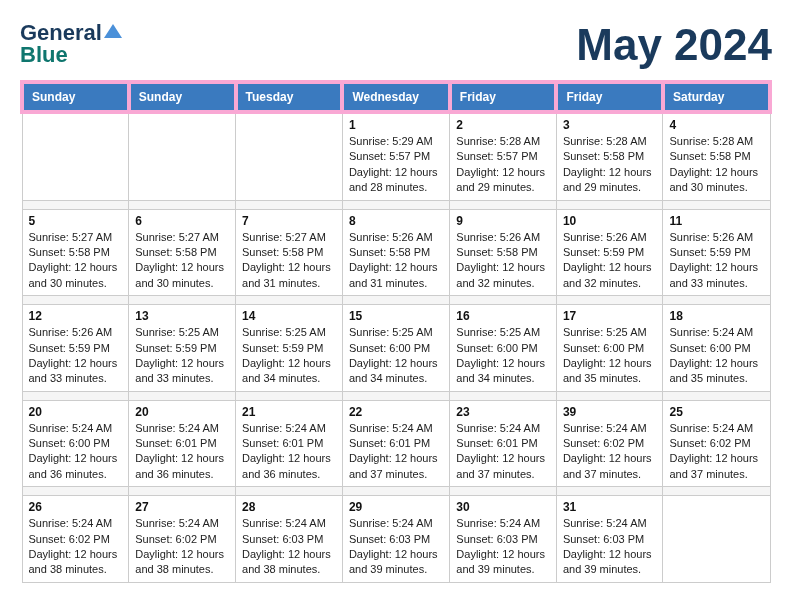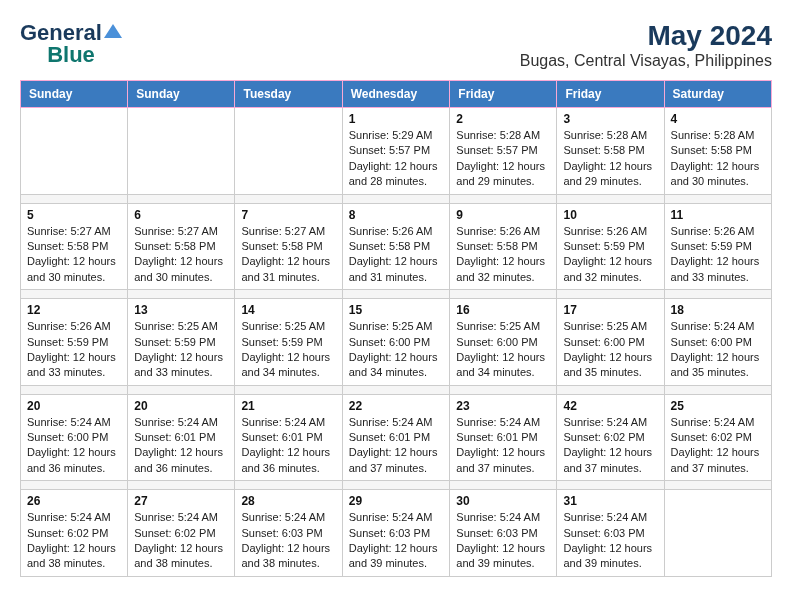--- a/index.html
+++ b/index.html
@@ -12,51 +12,52 @@
     }
     .header {
       display: flex;
       justify-content: space-between;
       align-items: flex-start;
       margin-bottom: 10px;
     }
     .logo {
       display: flex;
       flex-direction: column;
-      align-items: center;
+      align-items: flex-start;
     }
     .logo-icon {
       display: inline-flex;
       align-items: center;
     }
     .title-section {
       text-align: right;
     }
     .month-year {
-      font-size: 28px;
+      font-size: 44px;
       font-weight: bold;
       color: #1a3a5c;
+      text-align: center;
     }
     .location {
       font-size: 16px;
       color: #333;
     }
     .calendar {
       width: 100%;
       border-collapse: collapse;
       font-size: 11px;
     }
     .calendar th {
       background-color: #3a7abf;
       color: #fff;
       text-align: left;
       padding: 6px 8px;
       font-size: 12px;
       font-weight: bold;
-      border: 1px solid #f9a8d4;
+      border: 4px solid #f9a8d4;
     }
     .calendar td {
       border: 1px solid #ccc;
       vertical-align: top;
       padding: 4px 6px;
       width: 108px;
       min-height: 80px;
       background: #fff;
     }
     .calendar tr:nth-child(even) td {
@@ -87,21 +88,20 @@
     <div class="logo-icon">
       <span style="font-size:22px;font-weight:bold;color:#1a3a5c;">General</span>
       <svg width="18" height="18" viewBox="0 0 18 18" style="margin-left:2px;margin-top:-4px;">
         <polygon points="9,2 18,16 0,16" fill="#4a90d9"></polygon>
       </svg>
     </div>
     <span style="font-size:22px;font-weight:bold;color:#0f766e;margin-top:-4px;">Blue</span>
   </div>
   <div class="title-section">
     <div class="month-year">May 2024</div>
-    <div class="location">Bugas, Central Visayas, Philippines</div>
   </div>
 </div>
 
 <table class="calendar">
   <thead>
     <tr>
       <th>Sunday</th>
       <th>Sunday</th>
       <th>Tuesday</th>
       <th>Wednesday</th>
@@ -234,21 +234,21 @@
         </td>
         <td>
           <div class="day-num">22</div>
           <div class="day-info">Sunrise: 5:24 AM<br>Sunset: 6:01 PM<br>Daylight: 12 hours<br>and 37 minutes.</div>
         </td>
         <td>
           <div class="day-num">23</div>
           <div class="day-info">Sunrise: 5:24 AM<br>Sunset: 6:01 PM<br>Daylight: 12 hours<br>and 37 minutes.</div>
         </td>
         <td>
-          <div class="day-num">42</div>
+          <div class="day-num">39</div>
           <div class="day-info">Sunrise: 5:24 AM<br>Sunset: 6:02 PM<br>Daylight: 12 hours<br>and 37 minutes.</div>
         </td>
         <td>
           <div class="day-num">25</div>
           <div class="day-info">Sunrise: 5:24 AM<br>Sunset: 6:02 PM<br>Daylight: 12 hours<br>and 37 minutes.</div>
         </td>
       </tr>
       <tr class="empty-row">
         <td></td>
         <td></td>

